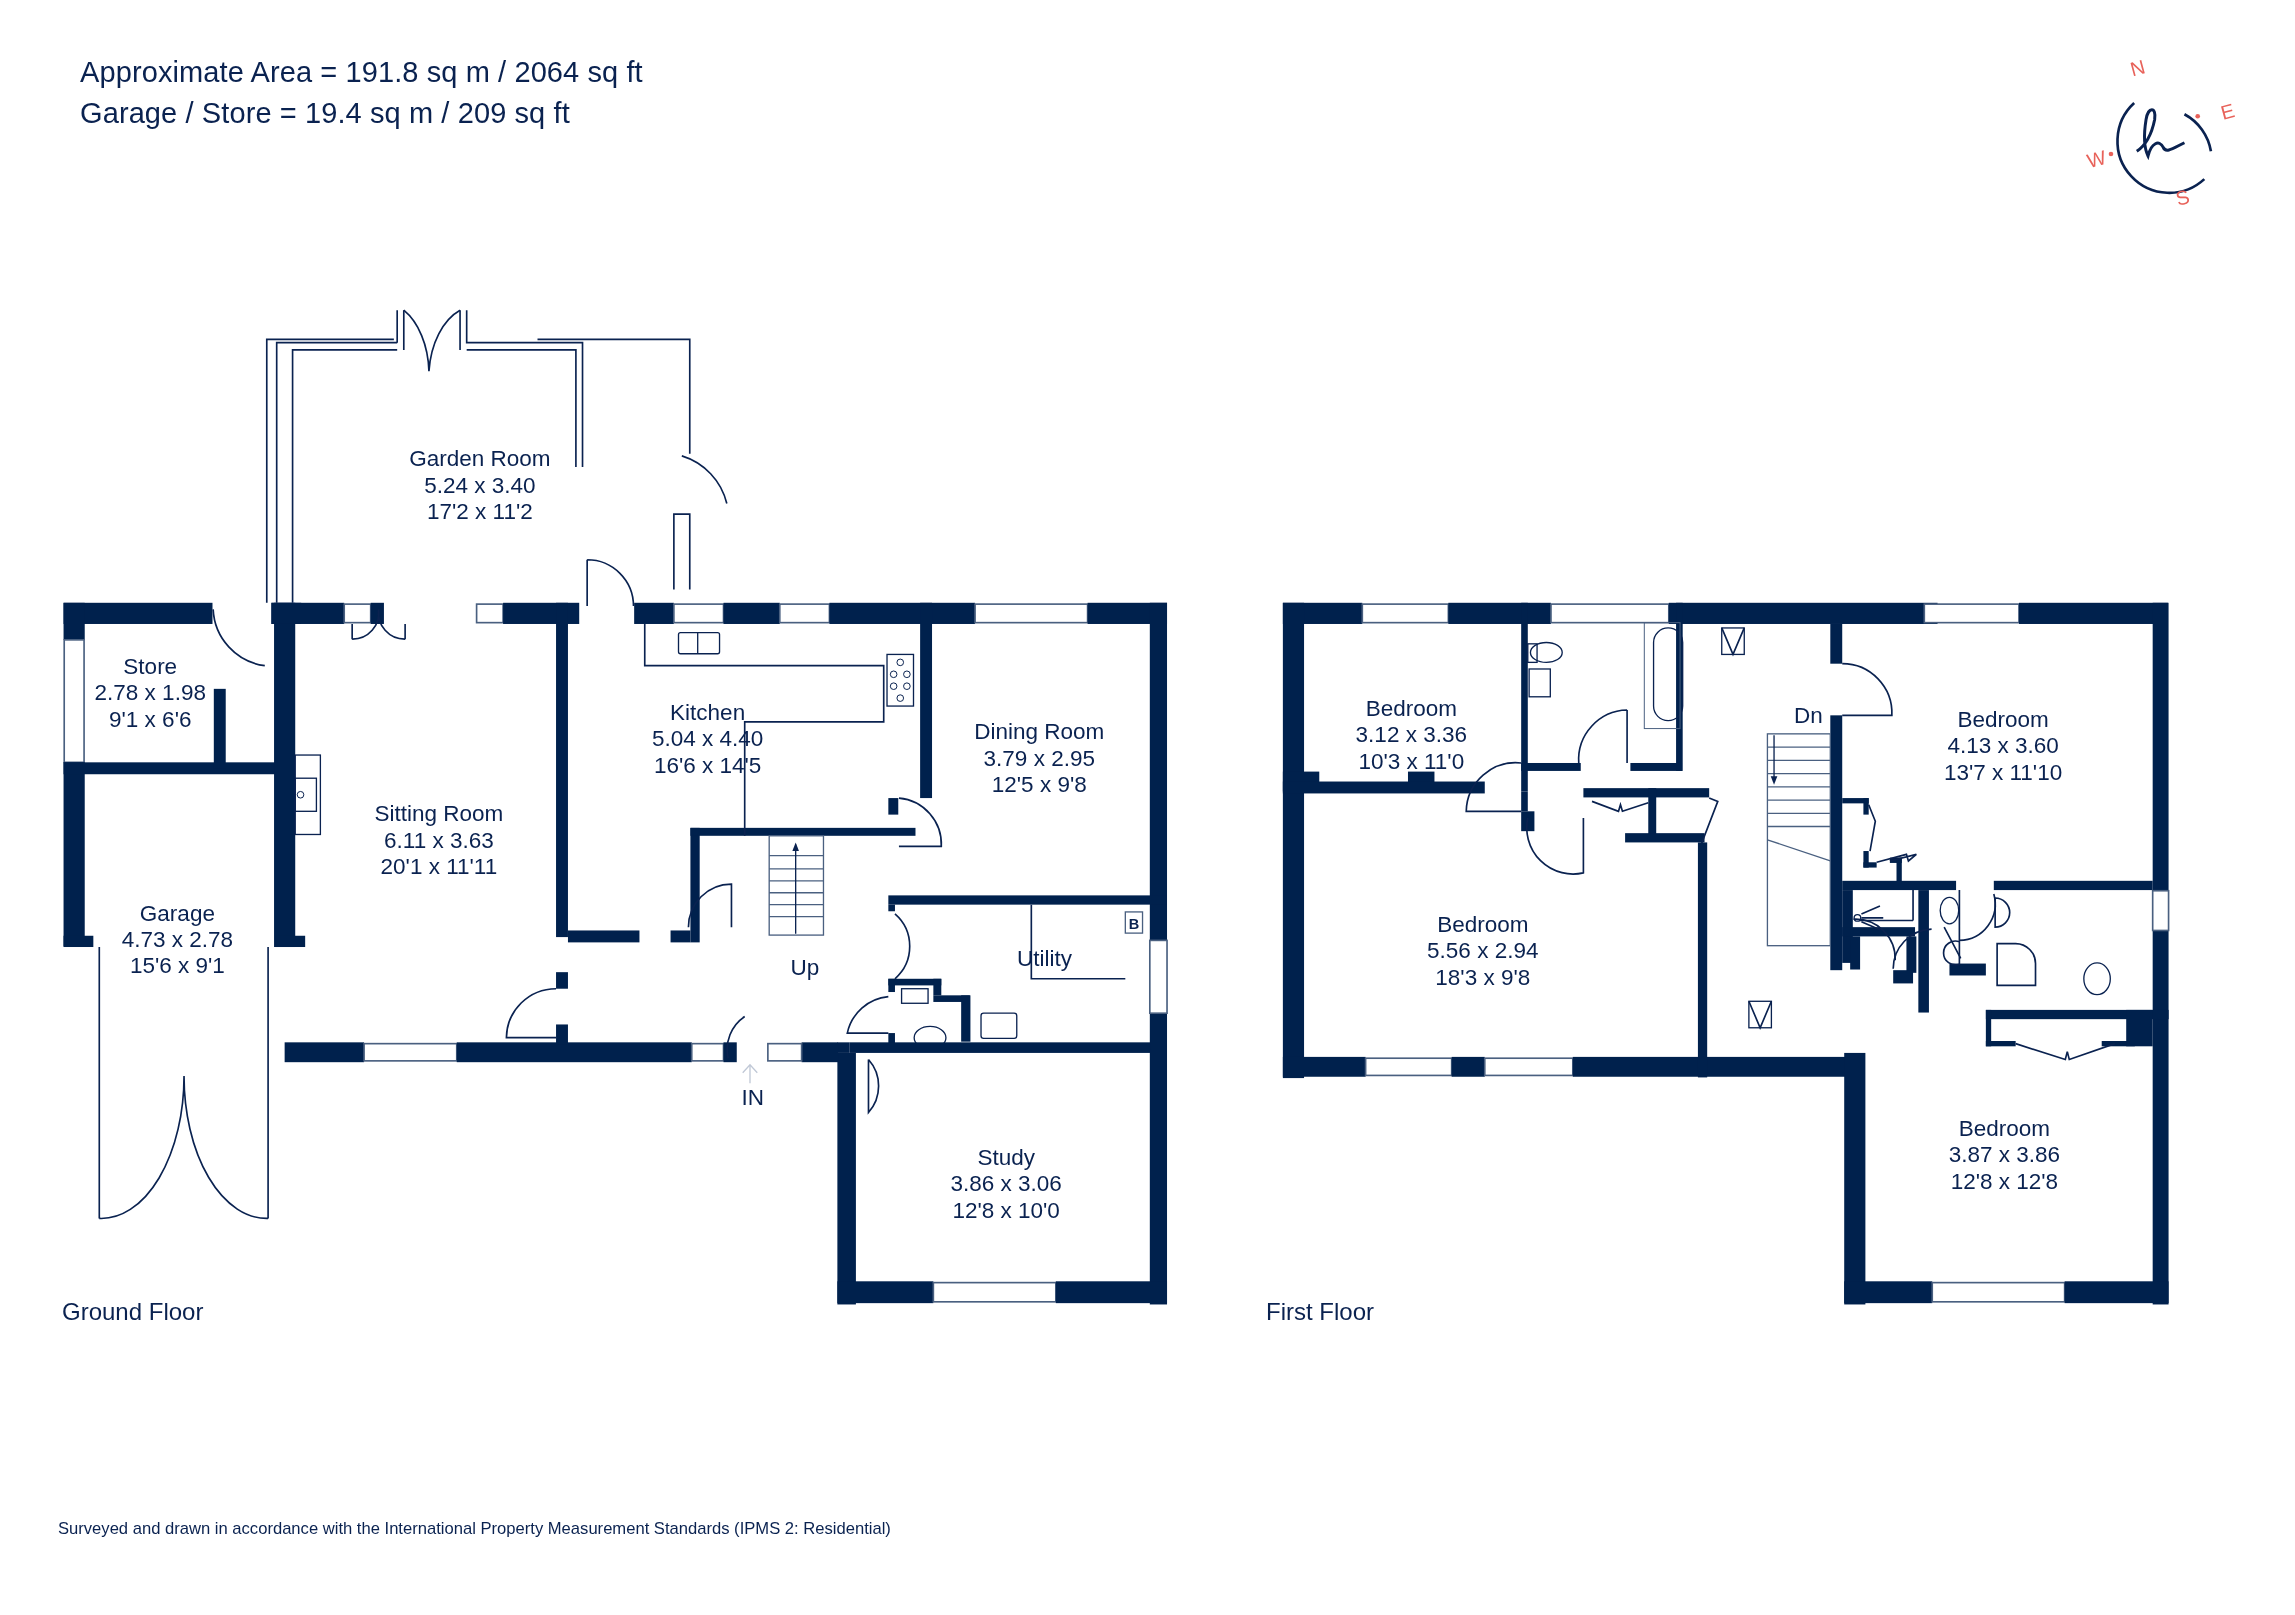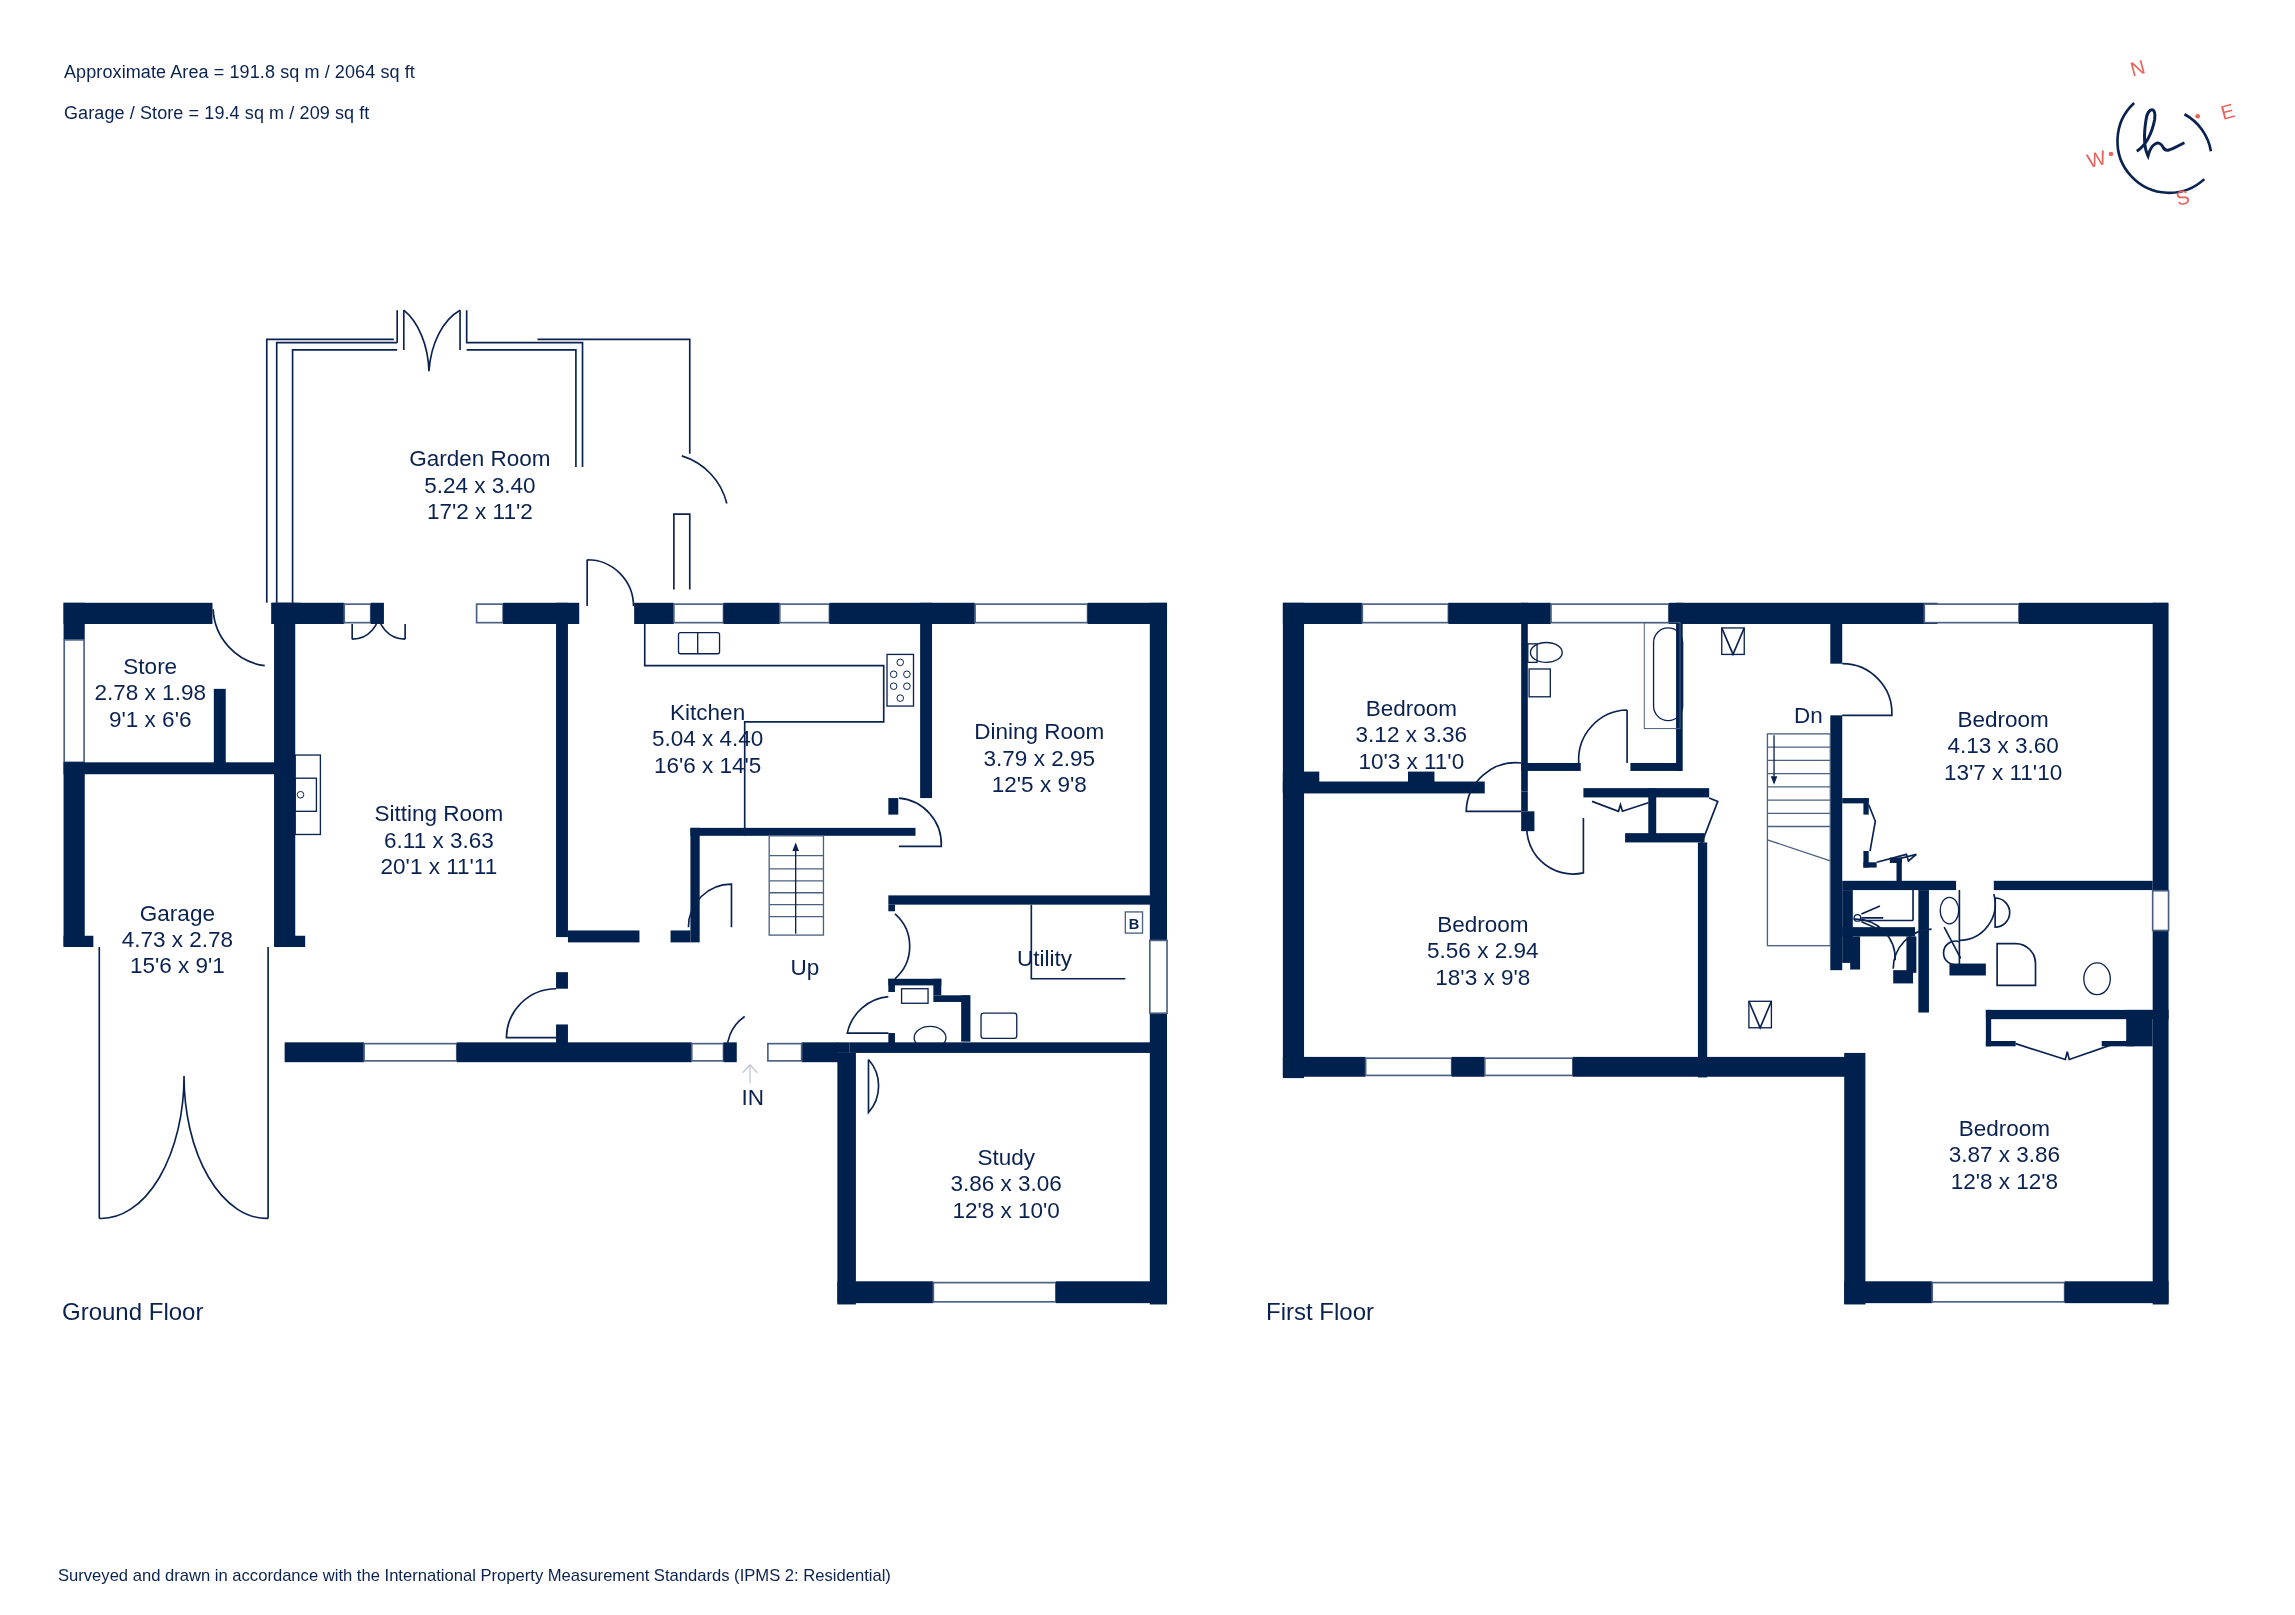--- a/index.html
+++ b/index.html
@@ -1,21 +1,21 @@
 <!DOCTYPE html>
 <html style="font-size:10.6px"><head>
 <meta charset="utf-8">
 <style>
   html, body { margin: 0; padding: 0; background: #ffffff; }
   body { width: 2295px; height: 1616px; position: relative; overflow: hidden;
          font-family: "Liberation Sans", "DejaVu Sans", sans-serif; color: #0a2250; }
   .area-info { position: absolute; left: 64px; top: 52px; }
-  .area-info div { font-size: 18px; line-height: 41px; color: #0a2250; letter-spacing: 0.1px; }
+  .area-info div { font-size: 29px; line-height: 41px; color: #0a2250; letter-spacing: 0.1px; margin-left: 16px; }
   .floor-title { position: absolute; font-size: 24px; color: #0a2250; }
-  .footer { position: absolute; left: 58px; top: 1557px; font-size: 16.6px; color: #0a2250; line-height: 37px; }
+  .footer { position: absolute; left: 58px; top: 1510px; font-size: 16.6px; color: #0a2250; line-height: 37px; }
   svg.plan { position: absolute; left: 0; top: 0; }
   .wall { fill: #00214d; }
   .thin { fill: none; stroke: #0a2250; stroke-width: 2.5; }
   .win { fill: #ffffff; stroke: #4a6080; stroke-width: 2.5; }
   .room-label { fill: #0a2250; font-family: "Liberation Sans", "DejaVu Sans", sans-serif; font-size: 34px; text-anchor: middle; }
   .compass-letter { fill: #e8625a; font-family: "Liberation Sans", sans-serif; font-size: 30px; text-anchor: middle; }
 </style>
 </head>
 <body>
 

